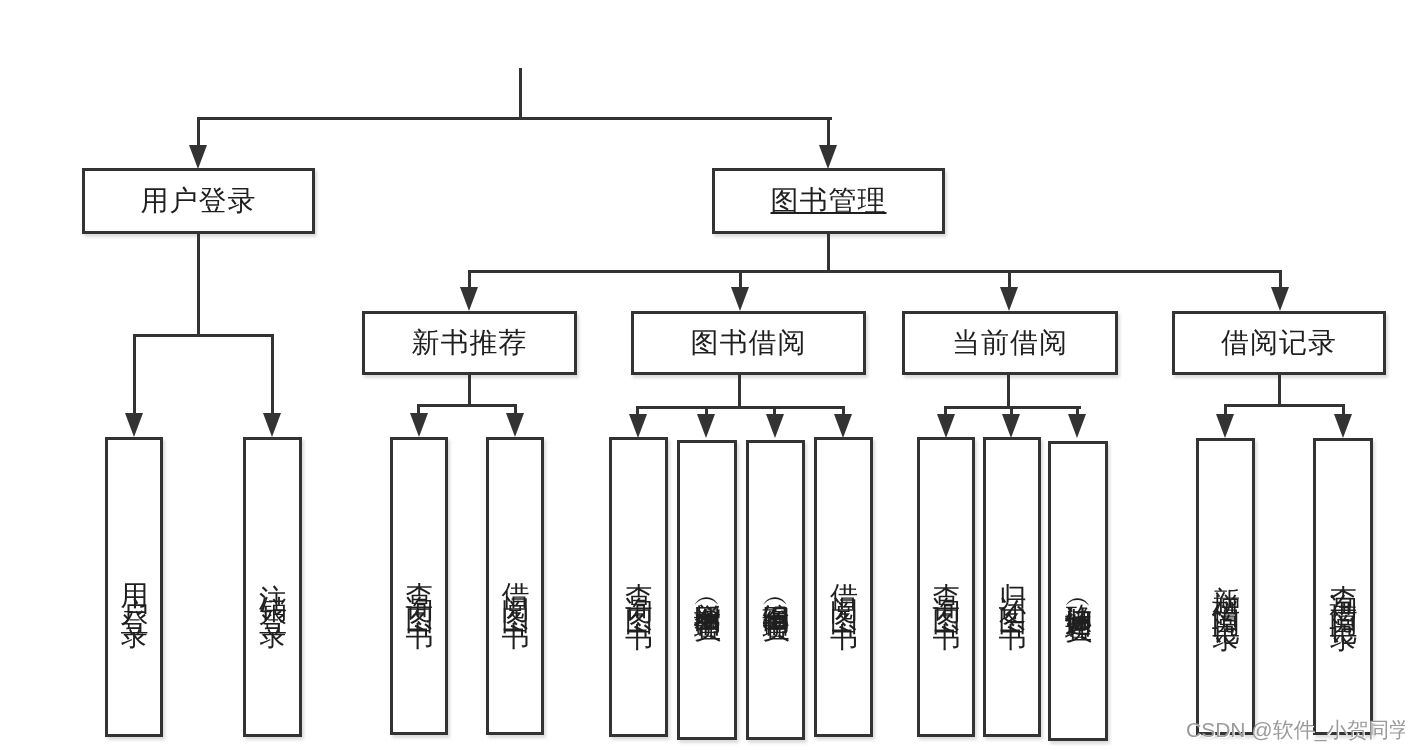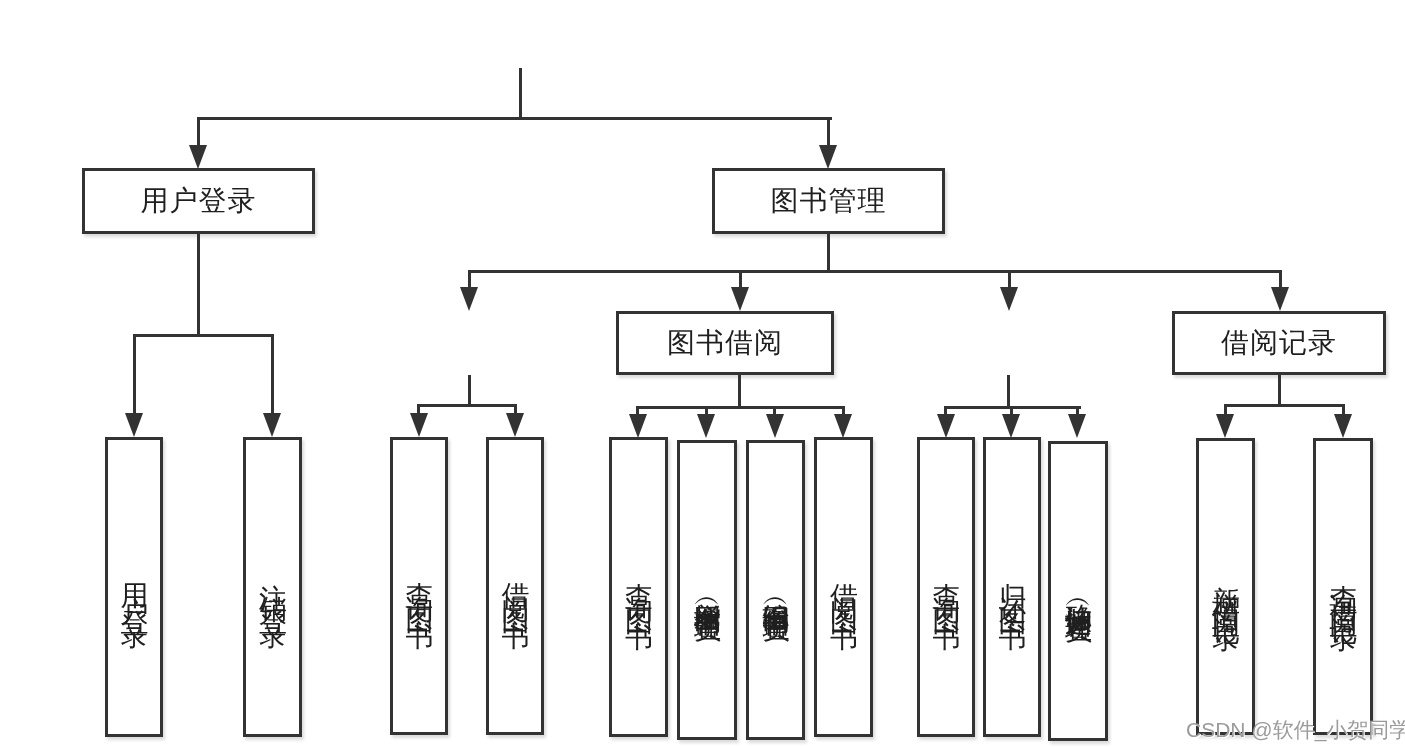--- a/index.html
+++ b/index.html
@@ -74,41 +74,43 @@
 
 
   <div class="line" style="left:519px; top:68px; width:3px; height:52px;"></div>
   <div class="line" style="left:197px; top:117px; width:635px; height:3px;"></div>
   <div class="line" style="left:197px; top:117px; width:3px; height:30px;"></div>
   <div class="line" style="left:827px; top:117px; width:3px; height:30px;"></div>
   <div class="arrow" style="left:189px; top:145px;"></div>
   <div class="arrow" style="left:819px; top:145px;"></div>
 
   <div class="hbox" style="left:82px; top:168px; width:233px; height:66px;">用户登录</div>
-  <div class="hbox" style="left:712px; top:168px; width:233px; height:66px;">图书管理</div>
+  <div class="hbox" style="left:712px; top:168px; width:233px; height:66px;text-decoration:underline;">图书管理</div>
 
   <div class="line" style="left:197px; top:234px; width:3px; height:102px;"></div>
   <div class="line" style="left:133px; top:334px; width:141px; height:3px;"></div>
   <div class="line" style="left:133px; top:334px; width:3px; height:80px;"></div>
   <div class="line" style="left:271px; top:334px; width:3px; height:80px;"></div>
   <div class="arrow" style="left:125px; top:413px;"></div>
   <div class="arrow" style="left:263px; top:413px;"></div>
 
   <div class="line" style="left:827px; top:234px; width:3px; height:39px;"></div>
   <div class="line" style="left:468px; top:270px; width:814px; height:3px;"></div>
   <div class="line" style="left:468px; top:270px; width:3px; height:20px;"></div>
   <div class="line" style="left:739px; top:270px; width:3px; height:20px;"></div>
   <div class="line" style="left:1008px; top:270px; width:3px; height:20px;"></div>
   <div class="line" style="left:1279px; top:270px; width:3px; height:20px;"></div>
   <div class="arrow" style="left:460px; top:287px;"></div>
   <div class="arrow" style="left:731px; top:287px;"></div>
   <div class="arrow" style="left:1000px; top:287px;"></div>
   <div class="arrow" style="left:1271px; top:287px;"></div>
 
-  <div class="hbox" style="left:616px; top:311px; width:218px; height:64px;">图书借阅</div>
+  <div class="hbox" style="left:362px; top:311px; width:215px; height:64px;">新书推荐</div>
+  <div class="hbox" style="left:631px; top:311px; width:235px; height:64px;">图书借阅</div>
+  <div class="hbox" style="left:902px; top:311px; width:216px; height:64px;">当前借阅</div>
   <div class="hbox" style="left:1172px; top:311px; width:214px; height:64px;">借阅记录</div>
 
   <div class="line" style="left:468px; top:375px; width:3px; height:31px;"></div>
   <div class="line" style="left:417px; top:404px; width:100px; height:3px;"></div>
   <div class="line" style="left:417px; top:404px; width:3px; height:12px;"></div>
   <div class="line" style="left:514px; top:404px; width:3px; height:12px;"></div>
   <div class="arrow" style="left:410px; top:413px;"></div>
   <div class="arrow" style="left:506px; top:413px;"></div>
 
   <div class="line" style="left:738px; top:375px; width:3px; height:33px;"></div>

